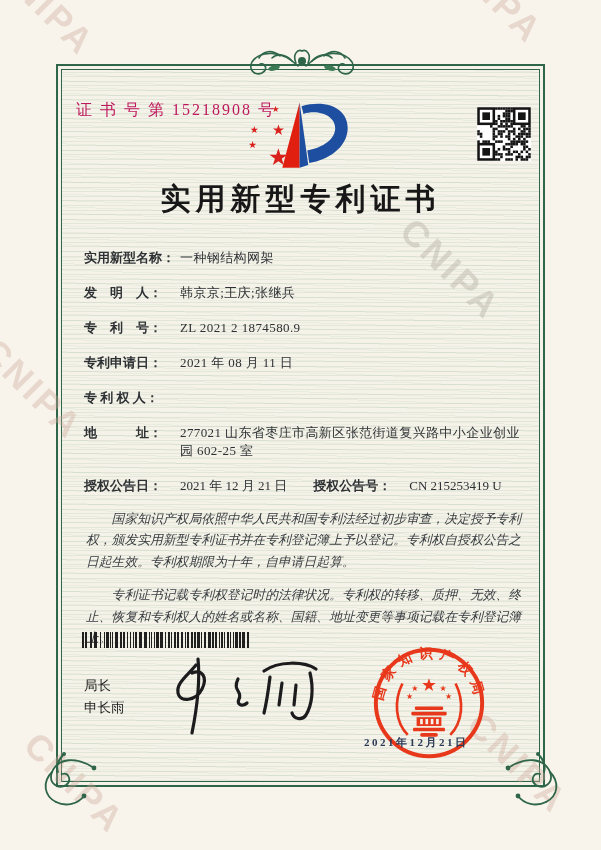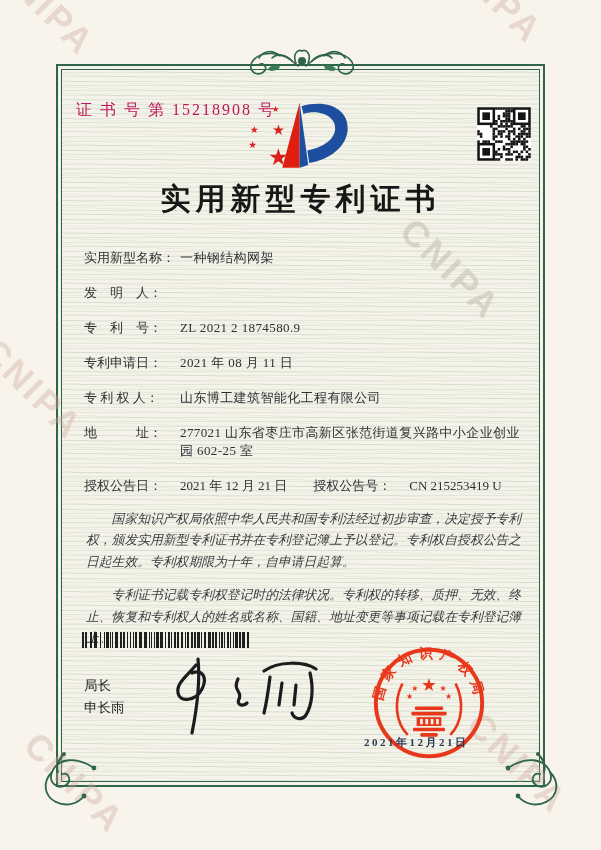--- a/index.html
+++ b/index.html
@@ -31,21 +31,21 @@
   .title{
     position:absolute;left:0;right:0;top:179px;text-align:center;
     font-size:30px;font-weight:700;letter-spacing:5px;color:#171717;
   }
   .fields{
     position:absolute;left:84px;top:249px;right:74px;
     display:flex;flex-direction:column;gap:17px;
     font-size:13px;color:#2e3134;line-height:18px;
   }
   .frow{display:flex;}
-  .flabel{width:96px;flex:0 0 96px;white-space:nowrap;}
+  .flabel{width:96px;flex:0 0 96px;white-space:nowrap;font-weight:bold;}
   .fvalue{flex:1;letter-spacing:.4px;font-family:Liberation Serif, serif;}
   .grant-row{display:flex;}
   .grant-gap{width:26px;flex:0 0 26px;}
   .paras{
     position:absolute;left:74px;right:64px;top:497px;
     font-size:12.8px;line-height:1.68;color:#383c40;font-style:italic;
   }
   .paras p{margin:12px;text-indent:2em;}
   .barcode{position:absolute;left:82px;top:632px;}
   .director{position:absolute;left:84px;top:675px;font-size:13.5px;color:#222;line-height:22px;}
@@ -291,32 +291,32 @@
 
   <div class="title">实用新型专利证书</div>
 
   <div class="fields">
     <div class="frow">
       <span class="flabel">实用新型名称：</span>
       <span class="fvalue">一种钢结构网架</span>
     </div>
     <div class="frow">
       <span class="flabel">发　明　人：</span>
+      <span class="fvalue">韩京京;王庆;张继兵</span>
     </div>
     <div class="frow">
       <span class="flabel">专　利　号：</span>
       <span class="fvalue">ZL 2021 2 1874580.9</span>
     </div>
     <div class="frow">
       <span class="flabel">专利申请日：</span>
       <span class="fvalue">2021 年 08 月 11 日</span>
     </div>
     <div class="frow">
       <span class="flabel">专 利 权 人：</span>
-      <span class="fvalue">山东博工建筑智能化工程有限公司</span>
     </div>
     <div class="frow">
       <span class="flabel">地　　　址：</span>
       <span class="fvalue">277021 山东省枣庄市高新区张范街道复兴路中小企业创业园 602-25 室</span>
     </div>
     <div class="grant-row">
       <span class="flabel">授权公告日：</span>
       <span>2021 年 12 月 21 日</span>
       <span class="grant-gap"></span>
       <span class="flabel">授权公告号：</span>

